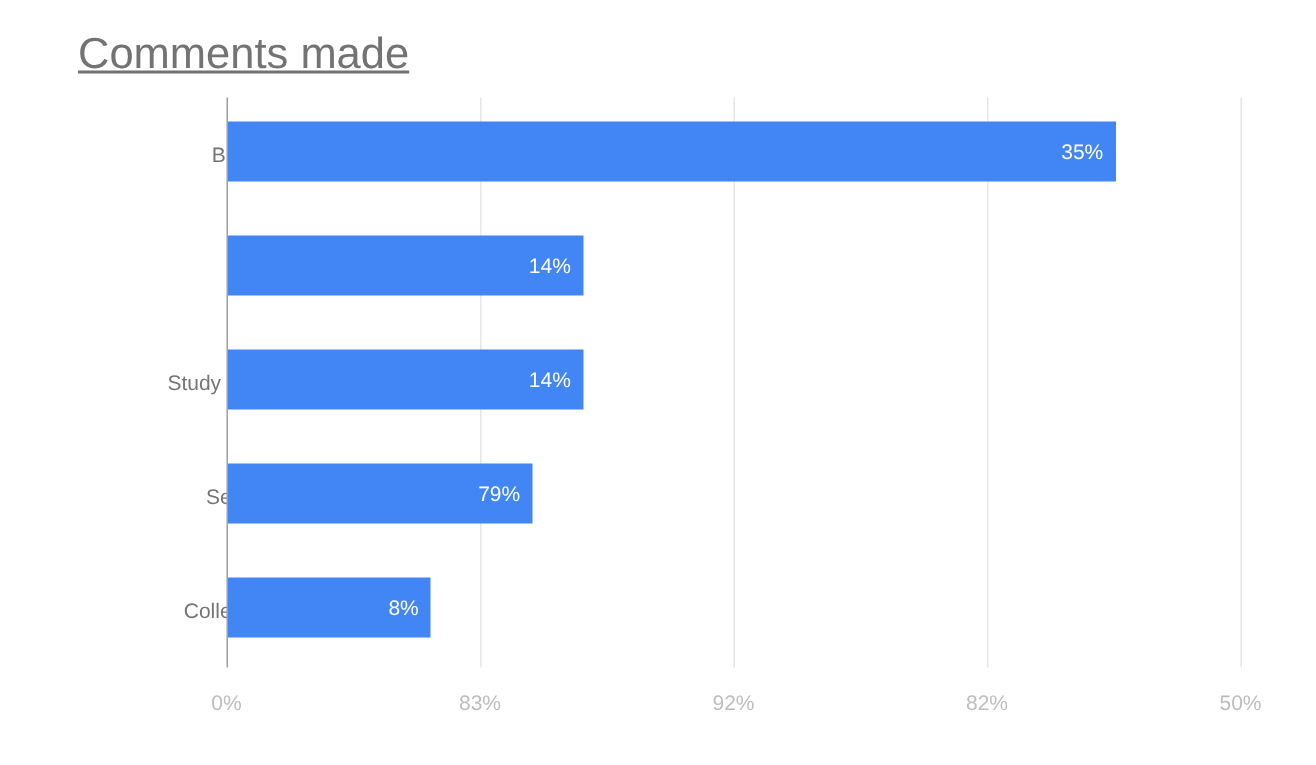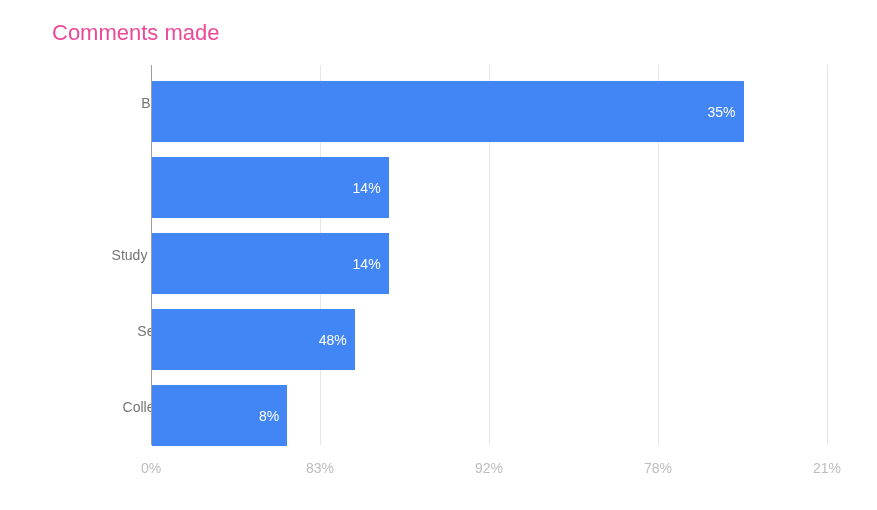--- a/index.html
+++ b/index.html
@@ -12,23 +12,24 @@
     overflow: hidden;
   }
   .chart {
     position: absolute;
     left: 0; top: 0; right: 0; bottom: 0;
   }
   .title {
     position: absolute;
     left: 52px;
     top: 20px;
-    font-size: 22px;
+    font-size: 29px;
     font-weight: 400;
-    color: #ec4899;
+    color: #737373;
+    text-decoration: underline;
   }
   .plot {
     position: absolute;
     left: 151px;
     top: 65px;
     width: 676px;   
     height: 380px;  
   }
   .gridline {
     position: absolute;
@@ -48,21 +49,21 @@
   .row {
     position: absolute;
     left: 0;
     width: 100%;
     height: 76px; 
   }
   .bar {
     position: absolute;
     left: 1px;
     top: 16px;
-    height: 61px;
+    height: 40px;
     background: #4285f4;
   }
   .bar-label {
     position: absolute;
     right: 8px;
     top: 50%;
     transform: translateY(-50%);
     color: #ffffff;
     font-size: 14px;
     white-space: nowrap;
@@ -116,29 +117,29 @@
         <span class="bar-label">14%</span>
       </div>
     </div>
     <div class="row" style="top:152px">
       <div class="bar" style="width:236.6px">
         <span class="bar-label">14%</span>
       </div>
     </div>
     <div class="row" style="top:228px">
       <div class="bar" style="width:202.8px">
-        <span class="bar-label">48%</span>
+        <span class="bar-label">79%</span>
       </div>
     </div>
     <div class="row" style="top:304px">
       <div class="bar" style="width:135.2px">
         <span class="bar-label">8%</span>
       </div>
     </div>
   </div>
 
   <div class="x-tick" style="left:151px">0%</div>
   <div class="x-tick" style="left:320px">83%</div>
   <div class="x-tick" style="left:489px">92%</div>
-  <div class="x-tick" style="left:658px">78%</div>
-  <div class="x-tick" style="left:827px">21%</div>
+  <div class="x-tick" style="left:658px">82%</div>
+  <div class="x-tick" style="left:827px">50%</div>
 
 </div>
 
 </body></html>

